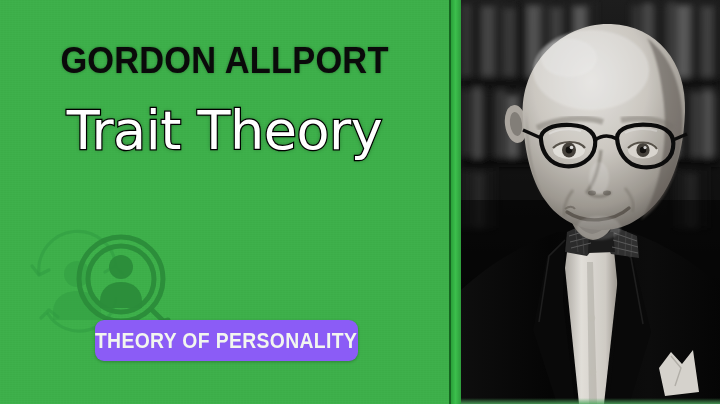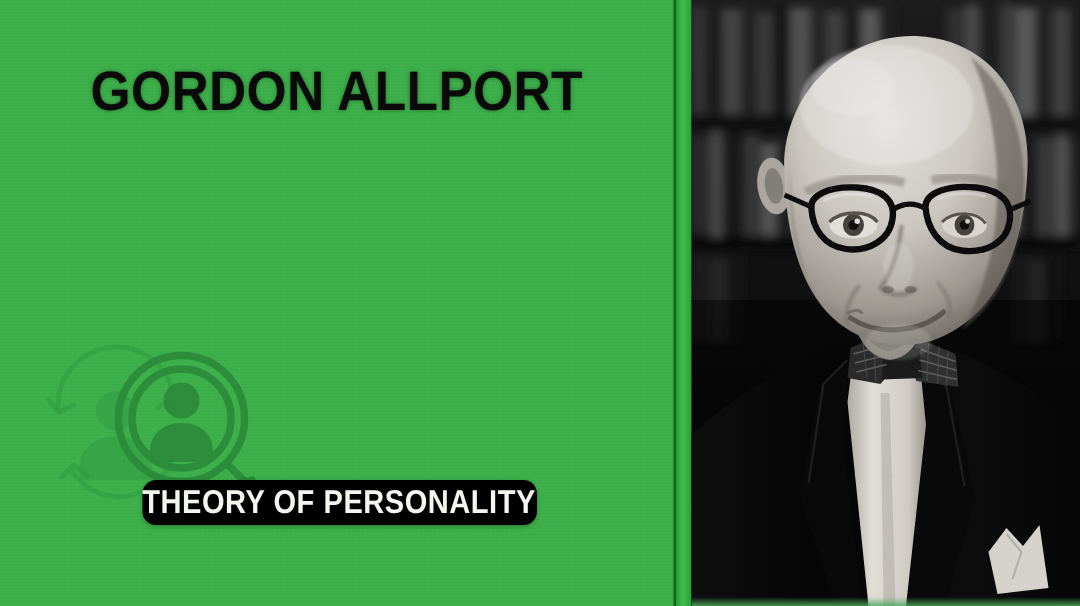--- a/index.html
+++ b/index.html
@@ -122,22 +122,22 @@
     text-shadow: 0 0 4px rgba(0,0,0,.5);
     white-space: nowrap;
   }
 
   
   #badge {
     position: absolute;
     left: 95px;
     top: 320px;
     width: 263px;
-    height: 30px;
-    background: #000000;
+    height: 41px;
+    background: #8b5cf6;
     border-radius: 9px;
     box-shadow: 0 1px 3px rgba(0,0,0,.25);
     display: flex;
     align-items: center;
     justify-content: center;
   }
   #badge-label {
     font-size: 22px;
     font-weight: 700;
     color: #f2f6ef;
@@ -177,20 +177,21 @@
       </g>
       <g>
         <circle class="wm-dark-fill" cx="113" cy="45" r="12"></circle>
         <path class="wm-dark-fill" d="M113 60 c-13 0 -21 8 -21 19 v7 h42 v-7 c0 -11 -8 -19 -21 -19 z"></path>
       </g>
     </svg>
   </div>
 
   <div id="title-name">GORDON ALLPORT</div>
 
+  <div id="title-topic">Trait Theory</div>
 
   <div id="badge">
     <span id="badge-label">THEORY OF PERSONALITY</span>
   </div>
 
   <div id="divider-dark"></div>
   <div id="divider-bright"></div>
 
   <div id="photo-panel">
     <svg id="photo-svg" viewBox="0 0 259 404" xmlns="http://www.w3.org/2000/svg">

